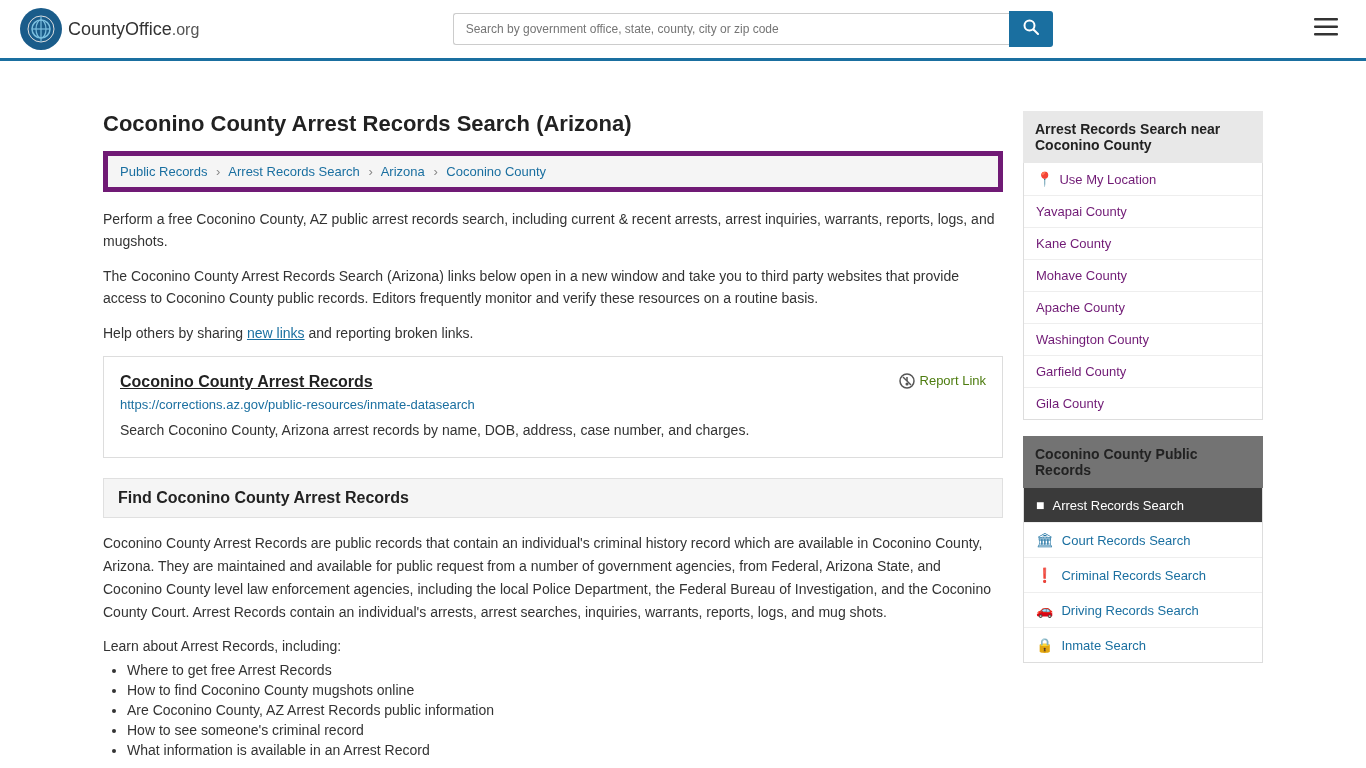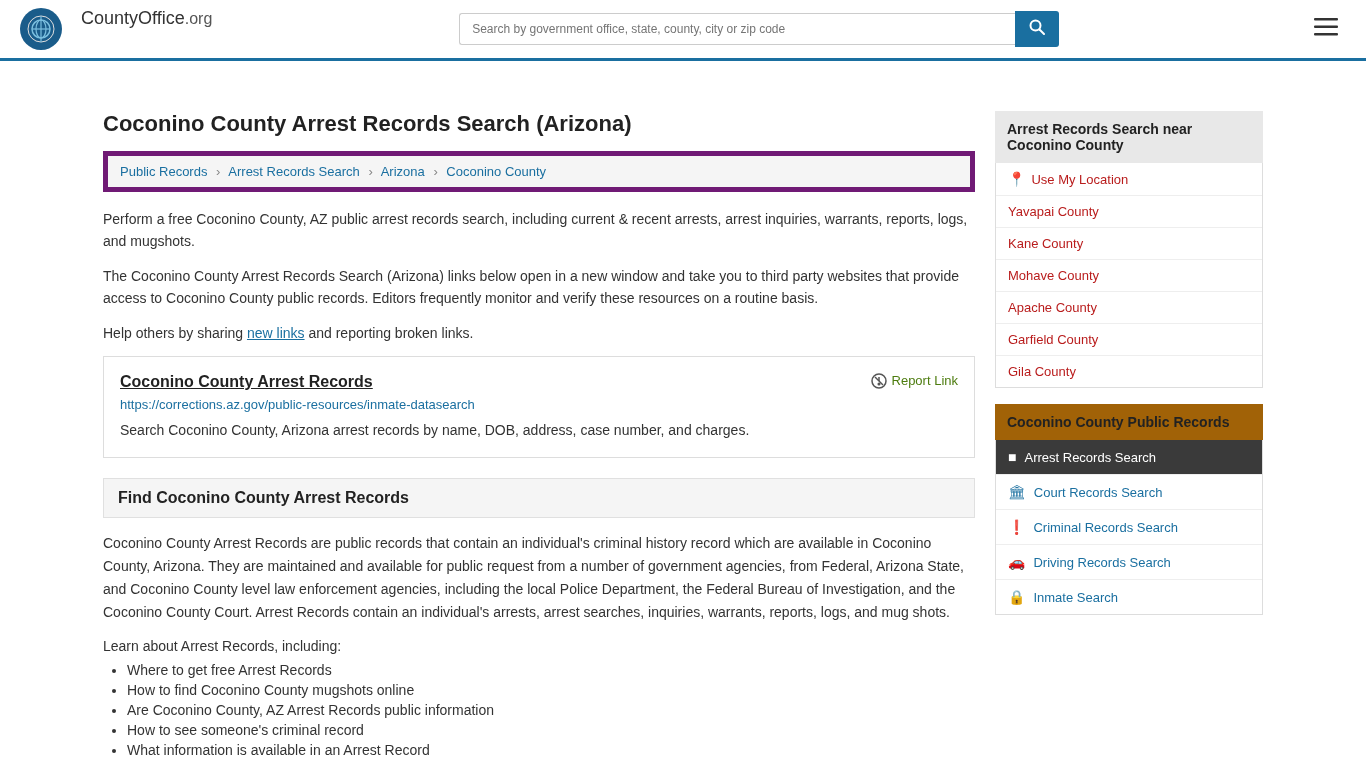--- a/index.html
+++ b/index.html
@@ -9,21 +9,22 @@
     #header {
       background: #fff;
       border-bottom: 3px solid #1a6fa0;
       padding: 8px 20px;
       display: flex;
       align-items: center;
       justify-content: space-between;
     }
     #logo-area {
       display: flex;
-      gap: 19px;
+      align-items: center;
+      gap: 6px;
     }
     #logo-circle {
       width: 42px;
       height: 42px;
       border-radius: 50%;
       background: #1a5c8a;
       display: flex;
       align-items: center;
       justify-content: center;
       color: white;
@@ -76,21 +77,21 @@
       margin: 18px auto;
       padding: 32px 20px;
       display: flex;
       gap: 20px;
     }
     #content {
       flex: 1;
       min-width: 0;
     }
     #sidebar {
-      width: 268px;
+      width: 240px;
       flex-shrink: 0;
     }
 
     
     #page-title {
       font-size: 22px;
       font-weight: bold;
       color: #222;
       margin-bottom: 14px;
     }
@@ -182,33 +183,33 @@
       border-top: none;
       margin-bottom: 16px;
     }
     .sidebar-link-item {
       padding: 8px 12px;
       border-bottom: 1px solid #eee;
       font-size: 13px;
     }
     .sidebar-link-item:last-child { border-bottom: none; }
     .sidebar-link-item a {
-      color: #b91c1c;
+      color: #701a75;
       text-decoration: none;
     }
     .sidebar-use-location {
       display: flex;
       align-items: center;
       gap: 6px;
     }
     .location-icon { color: #333; font-size: 14px; }
 
     
     .sidebar-public-title {
-      background: #a16207;
+      background: #737373;
       padding: 10px 12px;
       font-size: 14px;
       font-weight: bold;
       color: #222;
       margin-bottom: 0;
     }
     .public-records-list {
       border: 1px solid #ddd;
       border-top: none;
     }
@@ -342,20 +343,23 @@
       <div class="sidebar-link-item">
         <a href="#">Kane County</a>
       </div>
       <div class="sidebar-link-item">
         <a href="#">Mohave County</a>
       </div>
       <div class="sidebar-link-item">
         <a href="#">Apache County</a>
       </div>
       <div class="sidebar-link-item">
+        <a href="#">Washington County</a>
+      </div>
+      <div class="sidebar-link-item">
         <a href="#">Garfield County</a>
       </div>
       <div class="sidebar-link-item">
         <a href="#">Gila County</a>
       </div>
     </div>
 
     <div class="sidebar-public-title">Coconino County Public Records</div>
     <div class="public-records-list">
       <a class="public-record-item active" href="#">

